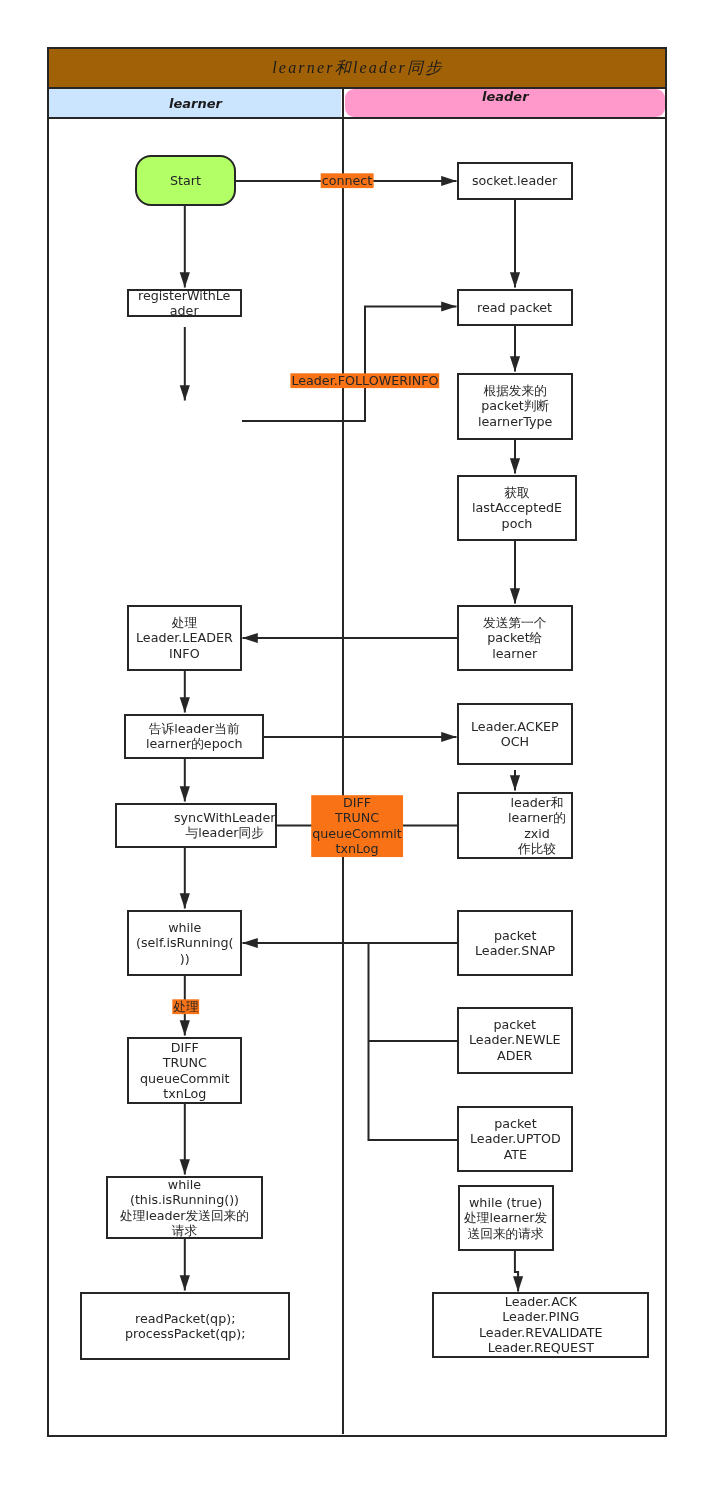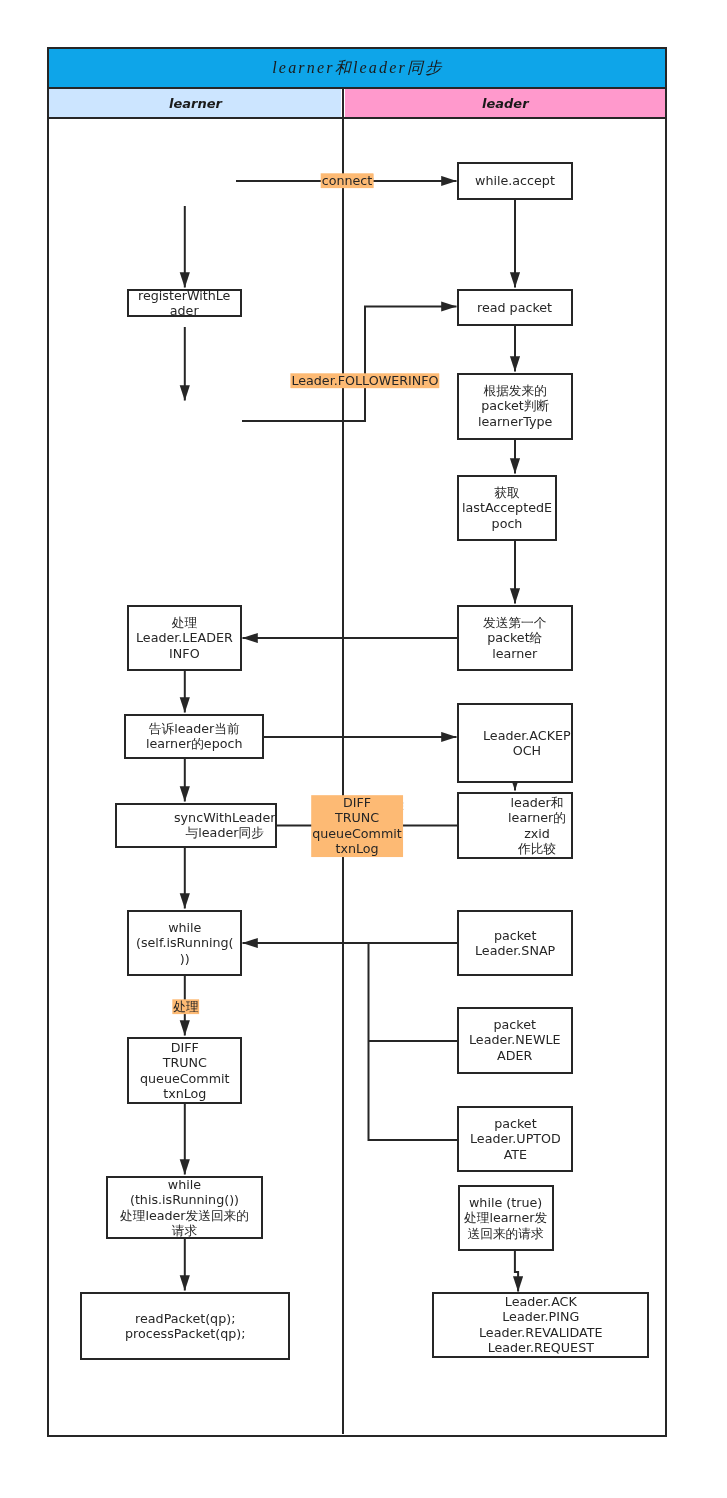--- a/index.html
+++ b/index.html
@@ -10,41 +10,41 @@
          -webkit-font-smoothing:antialiased;}
   .node span,.elabel,#title-text,.hdr-text{will-change:transform;}
   .swim{position:absolute;box-sizing:border-box;}
   #frame{left:47px;top:47px;width:620px;height:1390px;border:2px solid #262626;background:#fff;}
   #title-bar{left:49px;top:49px;width:616px;height:38px;background:#e1ccfa;
              display:flex;align-items:center;justify-content:center;}
   #title-text{font-family:"Liberation Serif",serif;font-style:italic;font-size:16px;letter-spacing:2.2px;text-indent:2.2px;color:#1a1a1a;}
   #hdr-learner{left:49px;top:89px;width:292px;height:28px;background:#cce5ff;
                display:flex;align-items:center;justify-content:center;}
   #hdr-leader{left:345px;top:89px;width:320px;height:28px;background:#ff99cc;
-              display:flex;align-items:center;justify-content:center;}
+              display:flex;align-items:flex-start;justify-content:center;border-radius:9px;}
   .hdr-text{font-weight:bold;font-style:italic;font-size:13px;color:#1a1a1a;}
   .rule{position:absolute;background:#262626;}
   svg#wires{position:absolute;left:0;top:0;width:727px;height:1498px;pointer-events:none;}
   .node{position:absolute;box-sizing:border-box;border:2px solid #262626;background:#fff;
         display:flex;align-items:center;justify-content:center;text-align:center;
         font-size:12.7px;color:#262626;line-height:15.4px;}
   .node.rounded{border-radius:16px;}
   .node span{white-space:pre-line;display:block;}
-  .elabel{position:absolute;background:#fdba74;text-align:center;font-size:12.7px;
+  .elabel{position:absolute;background:#f97316;text-align:center;font-size:12.7px;
           color:#262626;line-height:15.4px;white-space:pre-line;
           transform:translate(-50%,-50%);padding:0 1px;}
 </style>
 </head>
 <body>
 
 <div id="stage">
 
   <div id="frame" class="swim"></div>
 
-  <div id="title-bar" class="swim" style="background: #0ea5e9;">
+  <div id="title-bar" class="swim" style="background: #a16207;">
     <span id="title-text">learner和leader同步</span>
   </div>
 
   <div class="rule" style="left:49px;top:87px;width:616px;height:2px;"></div>
 
   <div id="hdr-learner" class="swim" style="background: rgb(204, 229, 255);">
     <span class="hdr-text">learner</span>
   </div>
   <div id="hdr-leader" class="swim" style="background: rgb(255, 153, 204);">
     <span class="hdr-text">leader</span>
@@ -78,20 +78,23 @@
       <path marker-end="url(#ah)" d="M184.8,976 L184.8,1035.5"></path>
       <path marker-end="url(#ah)" d="M457,943 L242.5,943"></path>
       <path d="M368.5,943 L368.5,1140 L457,1140"></path>
       <path d="M368.5,1041 L457,1041"></path>
       <path marker-end="url(#ah)" d="M184.8,1104 L184.8,1174.5"></path>
       <path marker-end="url(#ah)" d="M184.8,1239 L184.8,1290.5"></path>
       <path marker-end="url(#ah)" d="M514.9,1250 L514.9,1272 L518.1,1272 L518.1,1291.5"></path>
     </g>
   </svg>
 
+  <div class="node rounded" style="left: 135px; top: 155px; width: 101px; height: 51px; background: rgb(179, 255, 102);">
+    <span>Start</span>
+  </div>
   <div class="node" style="left: 127px; top: 289px; width: 115px; height: 28px;">
     <span>registerWithLe
 ader</span>
   </div>
   <div class="node" style="left: 127px; top: 605px; width: 115px; height: 66px;">
     <span>处理
 Leader.LEADER
 INFO</span>
   </div>
   <div class="node" style="left: 124px; top: 714px; width: 140px; height: 45px;">
@@ -117,41 +120,41 @@
     <span>while
 (this.isRunning())
 处理leader发送回来的
 请求</span>
   </div>
   <div class="node" style="left: 80px; top: 1292px; width: 210px; height: 68px;">
     <span>readPacket(qp);
 processPacket(qp);</span>
   </div>
   <div class="node" style="left: 457px; top: 162px; width: 116px; height: 38px;">
-    <span>while.accept</span>
+    <span>socket.leader</span>
   </div>
   <div class="node" style="left: 457px; top: 289px; width: 116px; height: 37px;">
     <span>read packet</span>
   </div>
   <div class="node" style="left: 457px; top: 373px; width: 116px; height: 67px;">
     <span>根据发来的
 packet判断
 learnerType</span>
   </div>
-  <div class="node" style="left: 457px; top: 475px; width: 100px; height: 66px;">
+  <div class="node" style="left: 457px; top: 475px; width: 120px; height: 66px;">
     <span>获取
 lastAcceptedE
 poch</span>
   </div>
   <div class="node" style="left: 457px; top: 605px; width: 116px; height: 66px;">
     <span>发送第一个
 packet给
 learner</span>
   </div>
-  <div class="node" style="left: 457px; top: 703px; width: 116px; height: 80px; justify-content: flex-end;">
+  <div class="node" style="left: 457px; top: 703px; width: 116px; height: 62px;">
     <span>Leader.ACKEP
 OCH</span>
   </div>
   <div class="node" style="left: 457px; top: 792px; width: 116px; height: 67px; padding-left: 44px;">
     <span>leader和
 learner的zxid
 作比较</span>
   </div>
   <div class="node" style="left: 457px; top: 910px; width: 116px; height: 66px;">
     <span>packet

